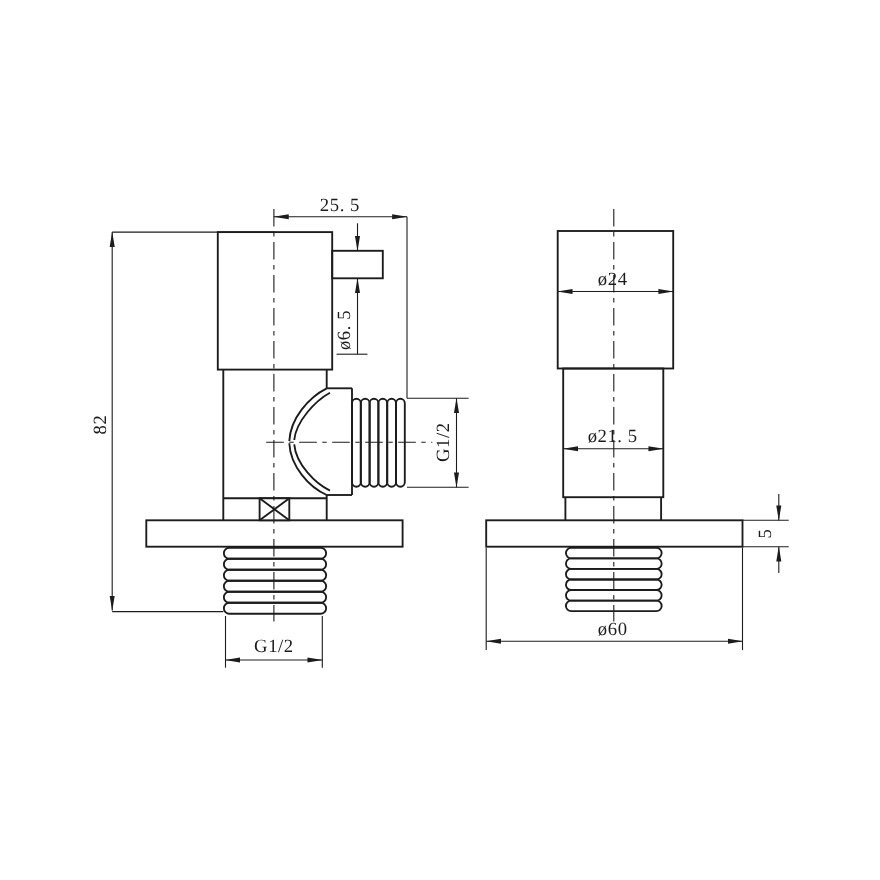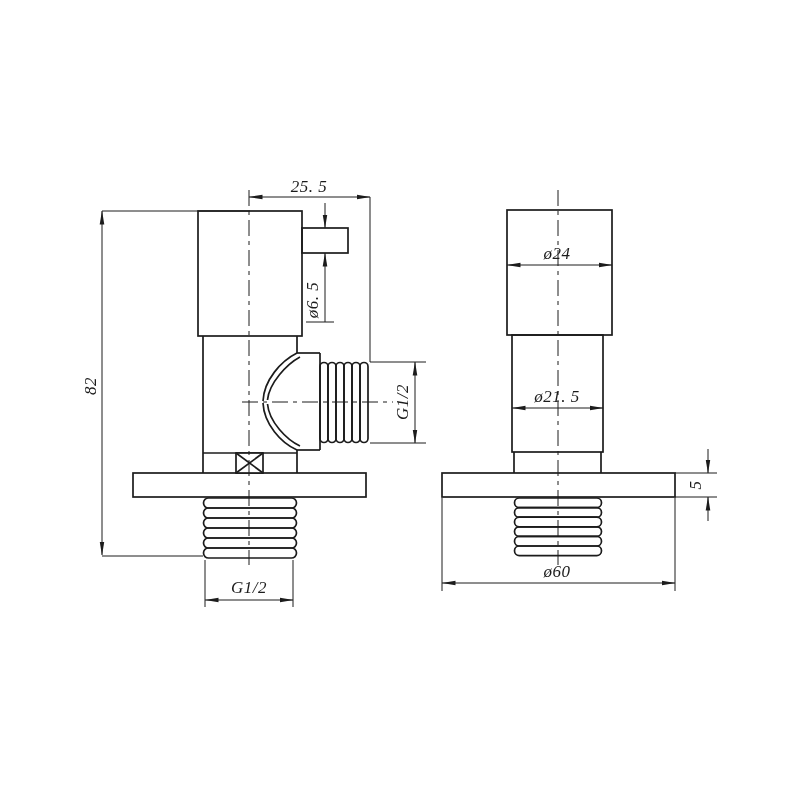--- a/index.html
+++ b/index.html
@@ -1,16 +1,16 @@
 <!DOCTYPE html>
 <html><head>
 <meta charset="utf-8">
 <style>
   html,body{margin:0;padding:0;background:#ffffff;}
-  .sheet{position:relative;width:800px;height:800px;background:#ffffff;overflow:hidden;font-style:italic;}
+  .sheet{position:relative;width:800px;height:800px;background:#ffffff;overflow:hidden;}
   svg{position:absolute;left:0;top:0;}
   text{font-family:"Liberation Serif","DejaVu Serif",serif;font-size:17px;fill:#1c1c1c;letter-spacing:0.5px;}
   .obj{stroke:#1c1c1c;stroke-width:1.7;fill:none;}
   .thin{stroke:#1c1c1c;stroke-width:1;fill:none;}
   .center{stroke:#1c1c1c;stroke-width:1;fill:none;stroke-dasharray:16 5 4 5;}
   .boxfill{fill:#ffffff;stroke:#1c1c1c;stroke-width:1.7;}
 </style>
 </head>
 <body>
 

